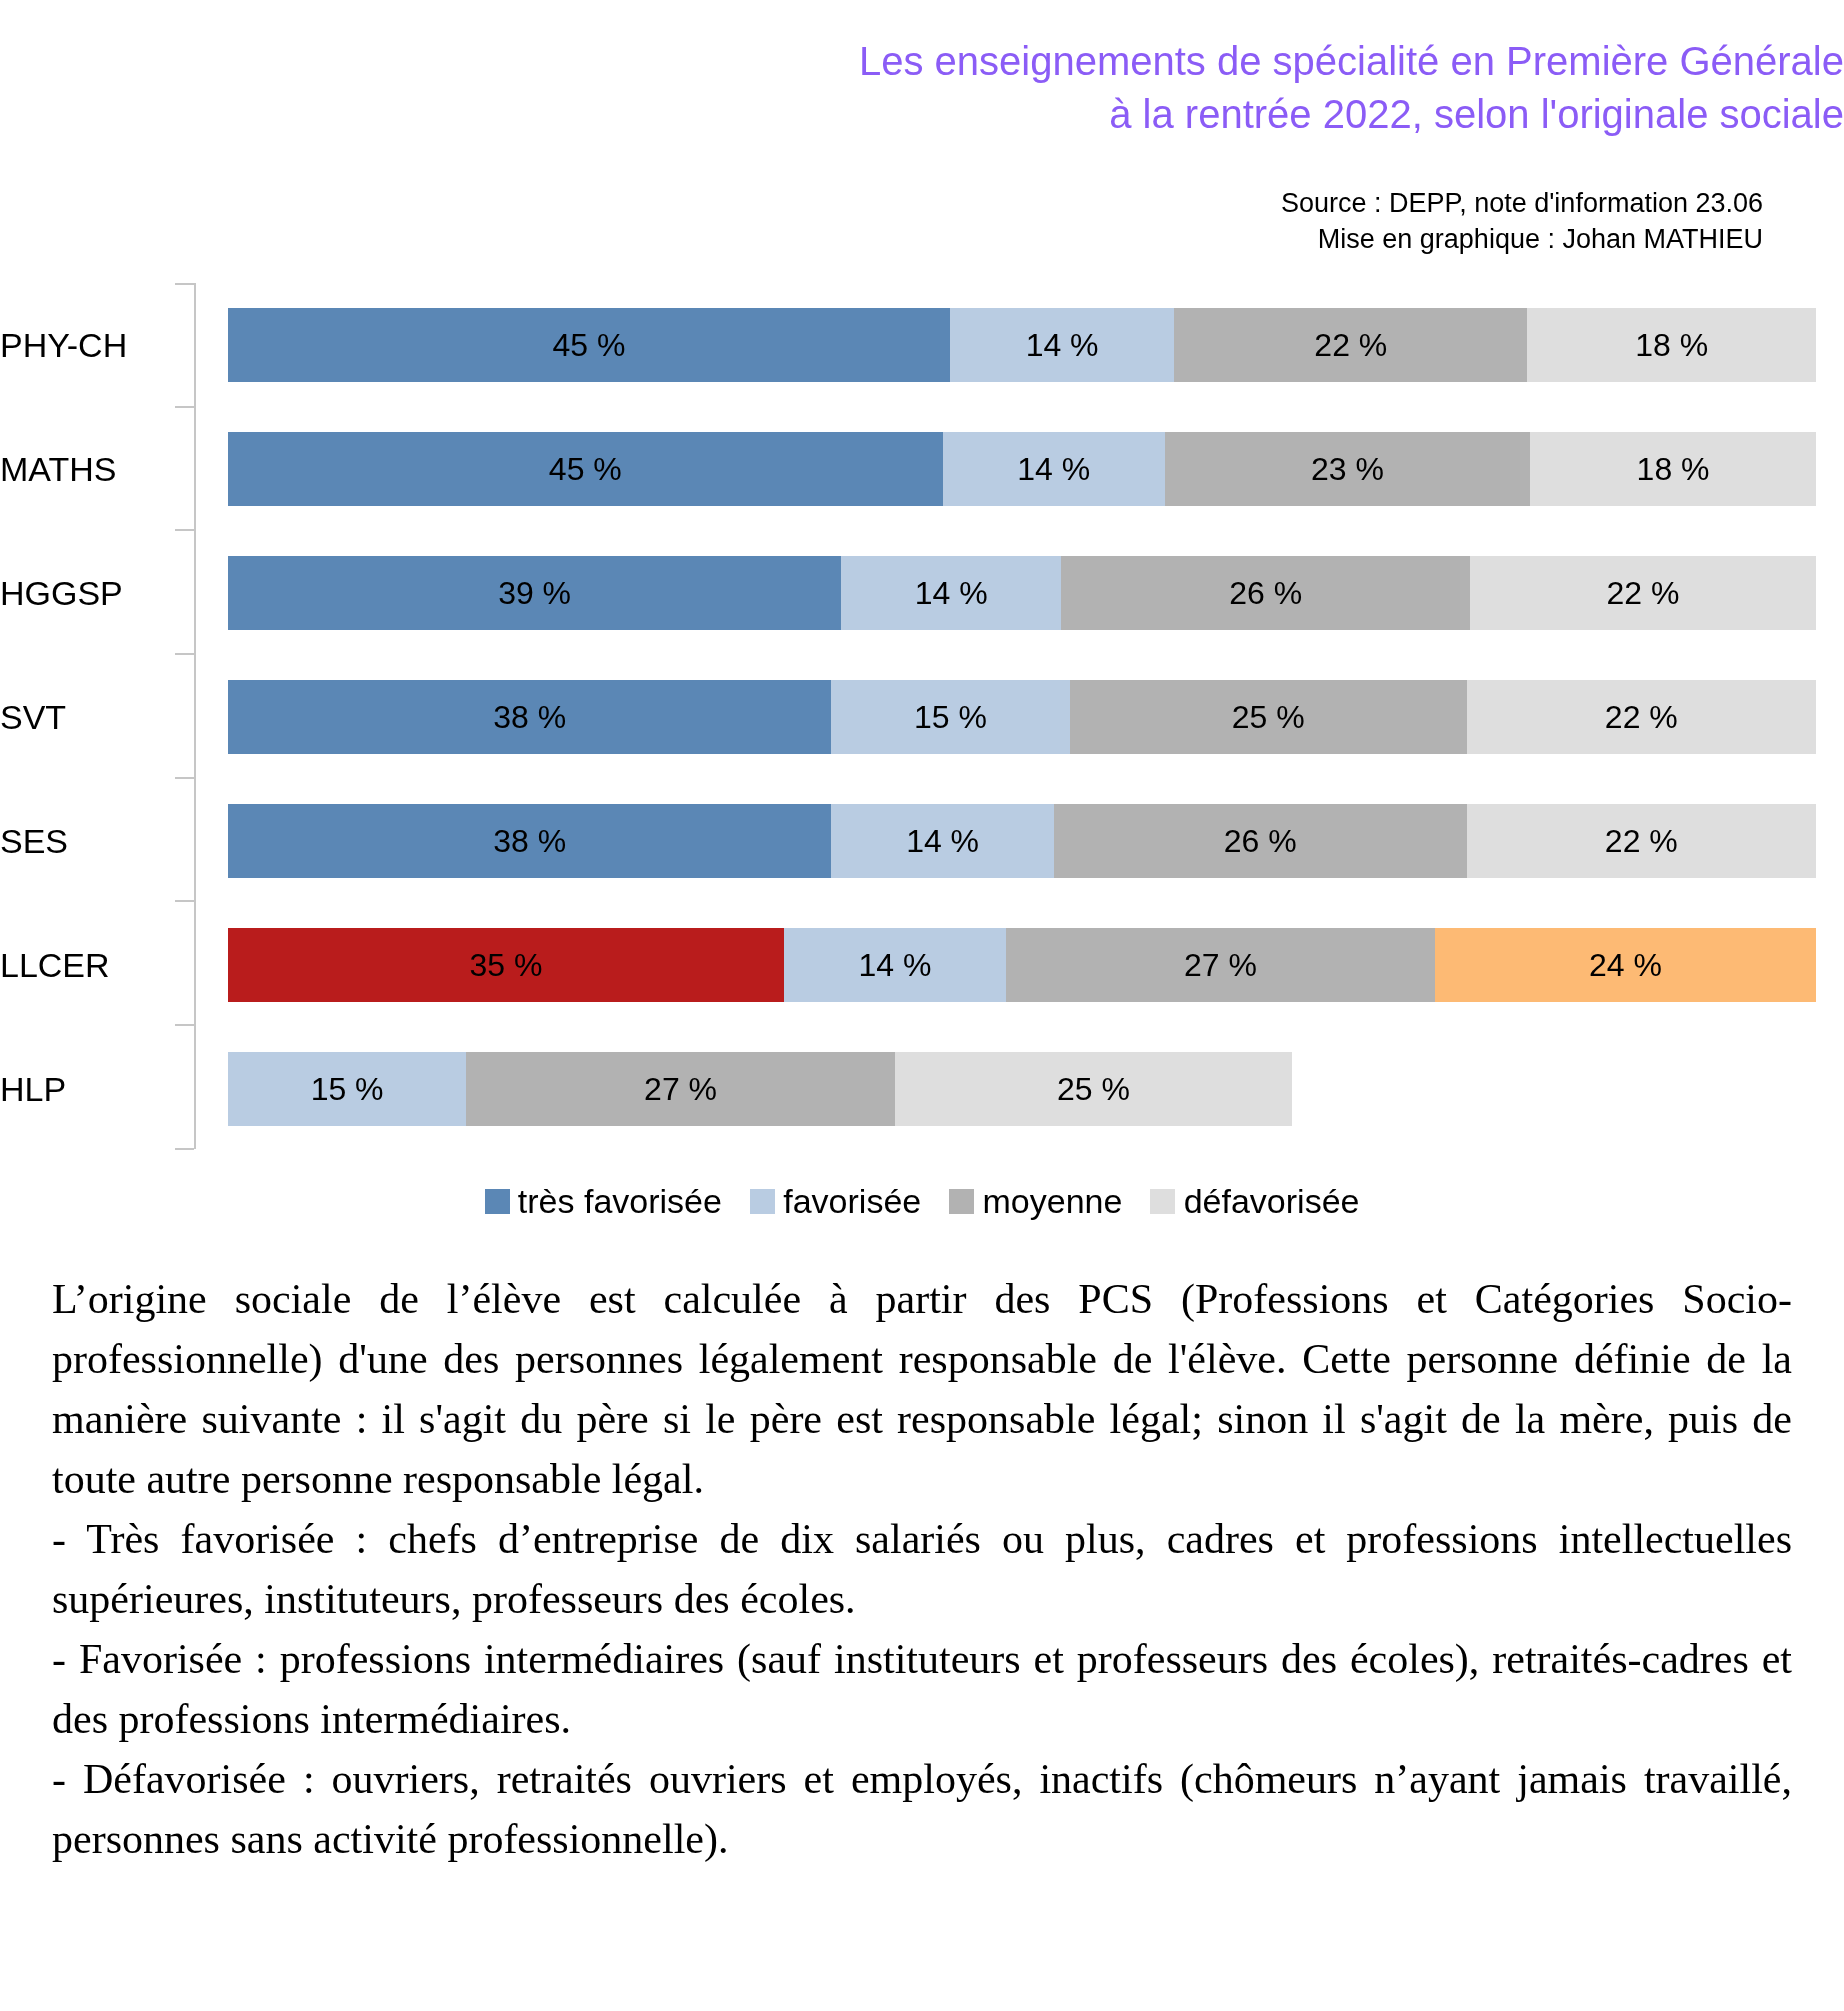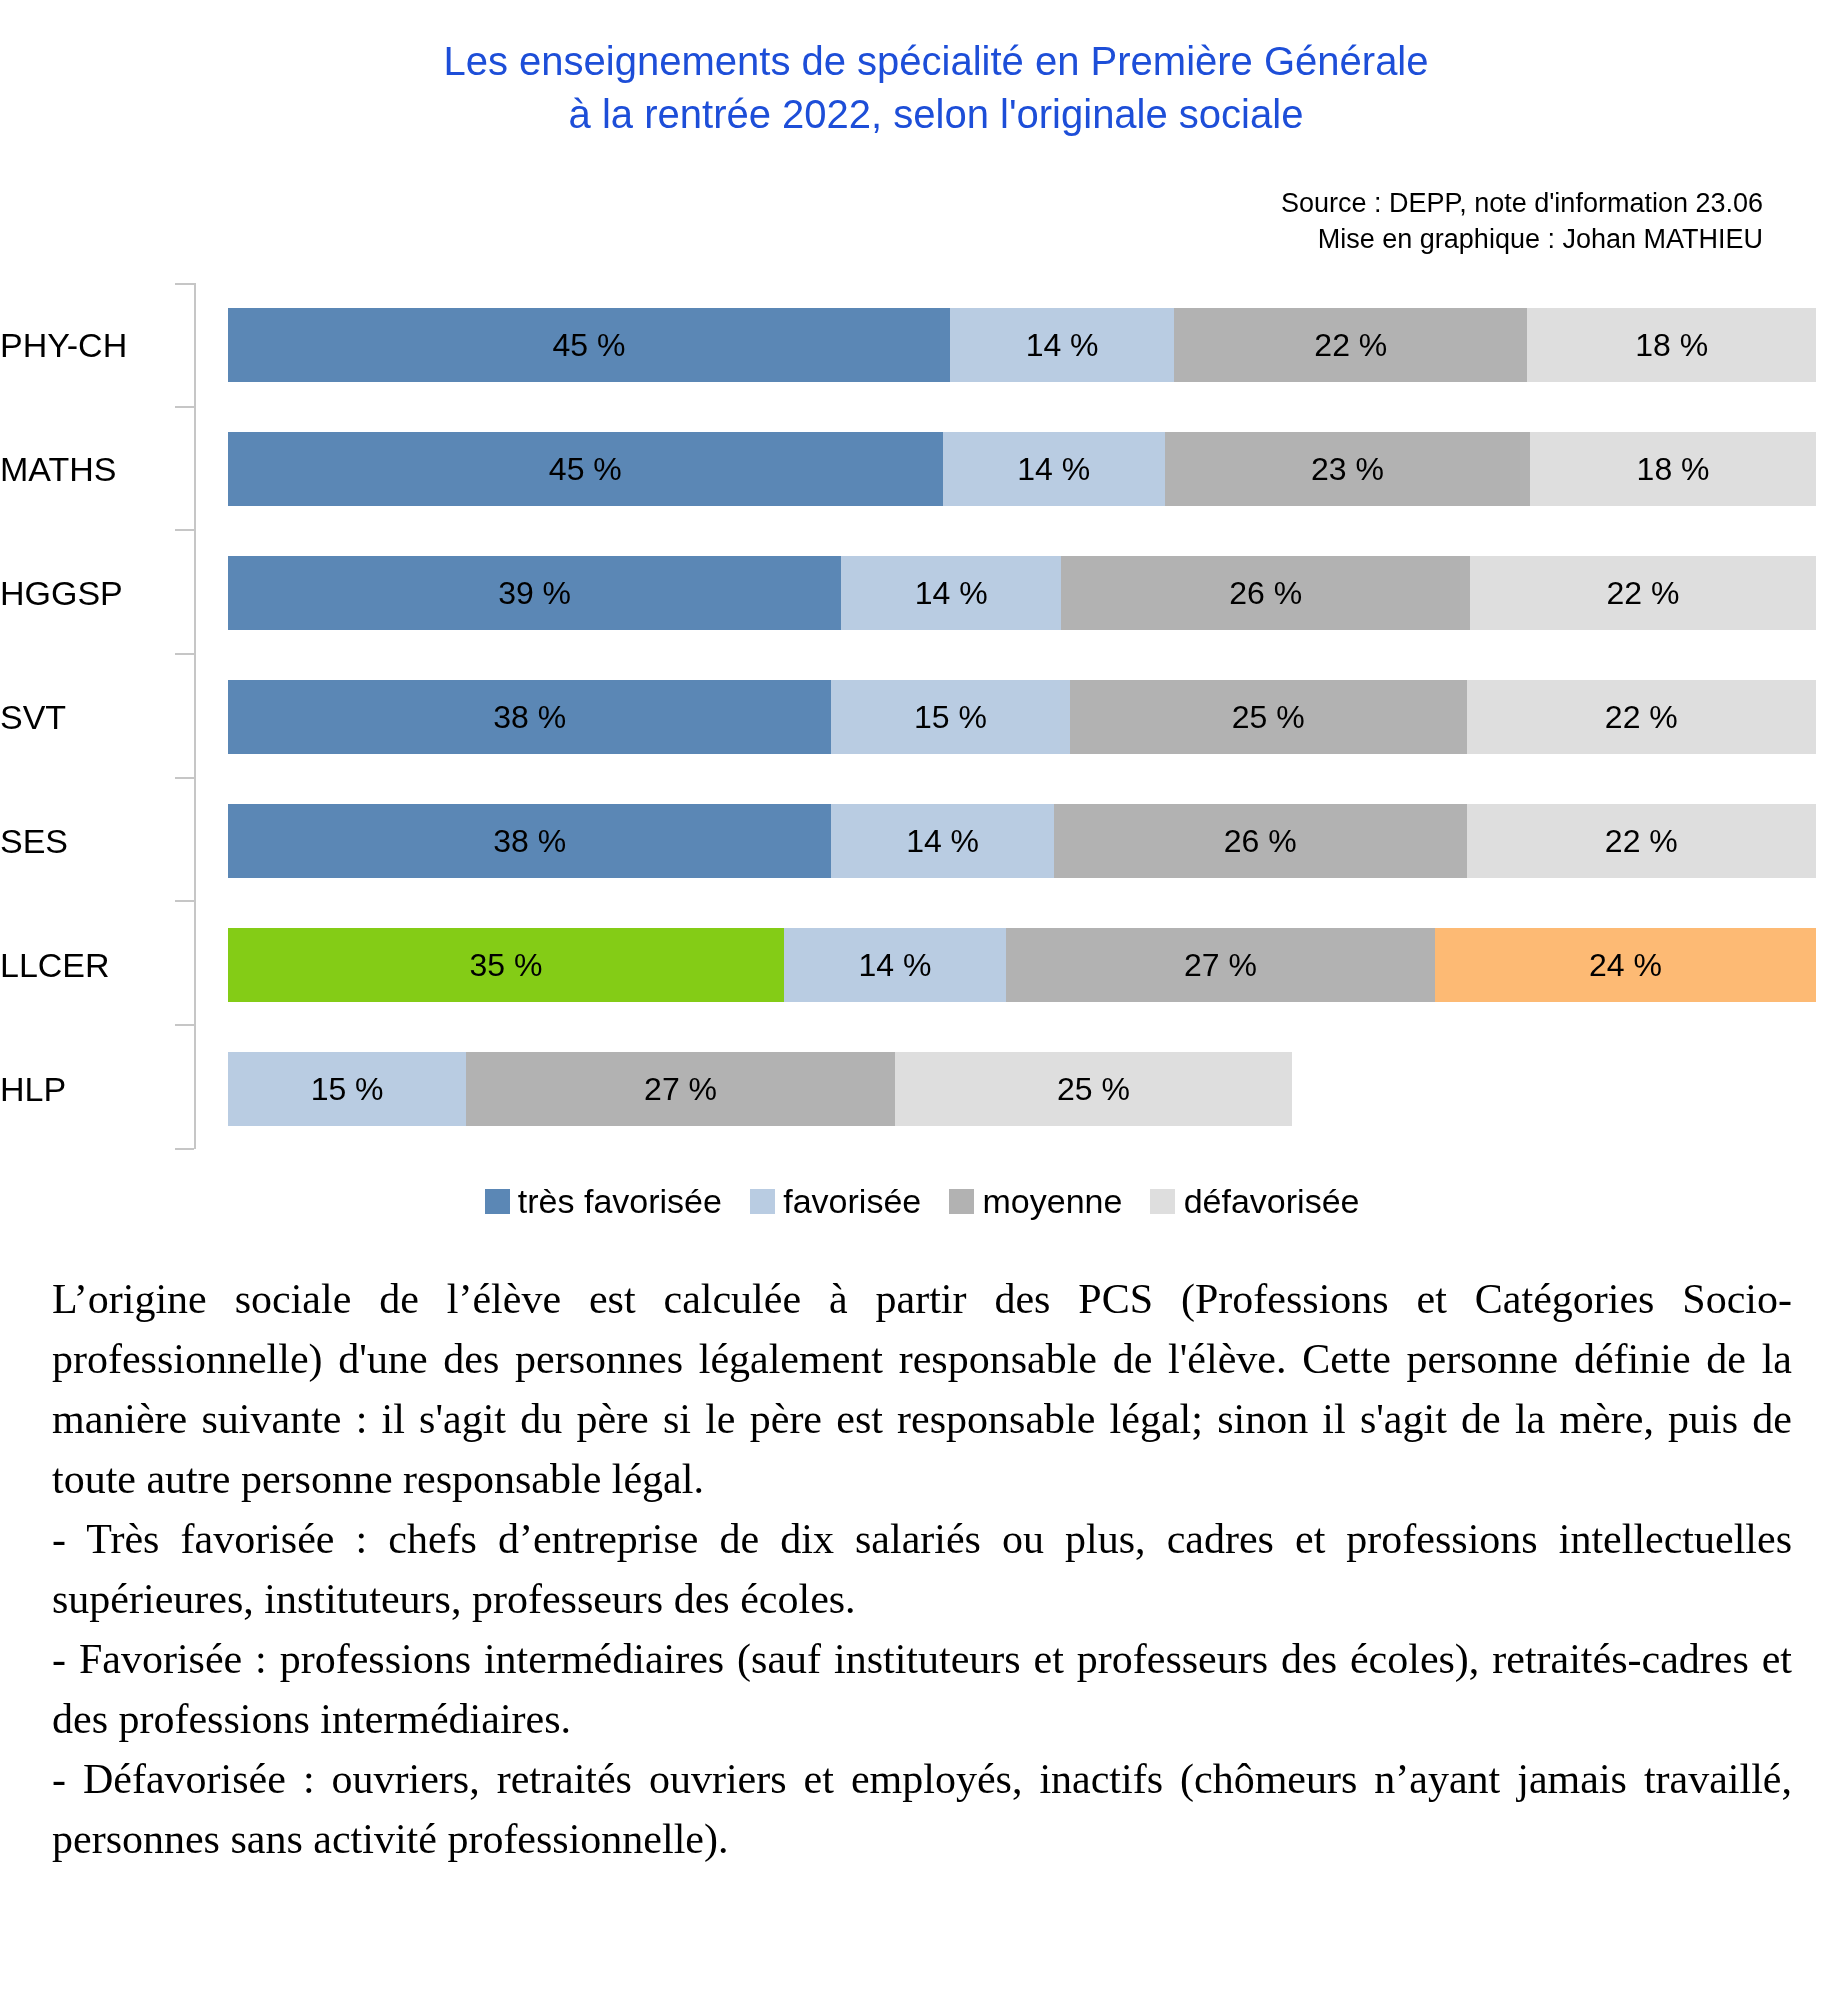--- a/index.html
+++ b/index.html
@@ -5,24 +5,24 @@
   html,body{margin:0;padding:0;background:#ffffff;}
   body{
     width:1844px;height:2012px;
     font-family:"Liberation Sans",sans-serif;
     color:#000;
     overflow:hidden;
     position:relative;
   }
   .title-block{
     margin-top:35px;
-    text-align:center;
+    text-align:right;
     font-size:40px;
     line-height:53px;
-    color:#1d4ed8;
+    color:#8b5cf6;
     padding-left:28px;
   }
   .source-block{
     margin-top:44px;
     text-align:right;
     padding-right:81px;
     font-size:27px;
     line-height:36px;
   }
   
@@ -191,21 +191,21 @@
             <span>26 %</span>
           </div>
           <div class="bar-seg" style="background: rgb(222, 222, 222); width: 22%;">
             <span>22 %</span>
           </div>
         </div>
       </div>
       <div class="bar-row">
         <div class="cat-label">LLCER</div>
         <div class="bar-track">
-          <div class="bar-seg" style="background: #84cc16; width: 35%;">
+          <div class="bar-seg" style="background: #b91c1c; width: 35%;">
             <span>35 %</span>
           </div>
           <div class="bar-seg" style="background: rgb(185, 204, 226); width: 14%;">
             <span>14 %</span>
           </div>
           <div class="bar-seg" style="background: rgb(178, 178, 178); width: 27%;">
             <span>27 %</span>
           </div>
           <div class="bar-seg" style="background: #fdba74; width: 24%;">
             <span>24 %</span>

